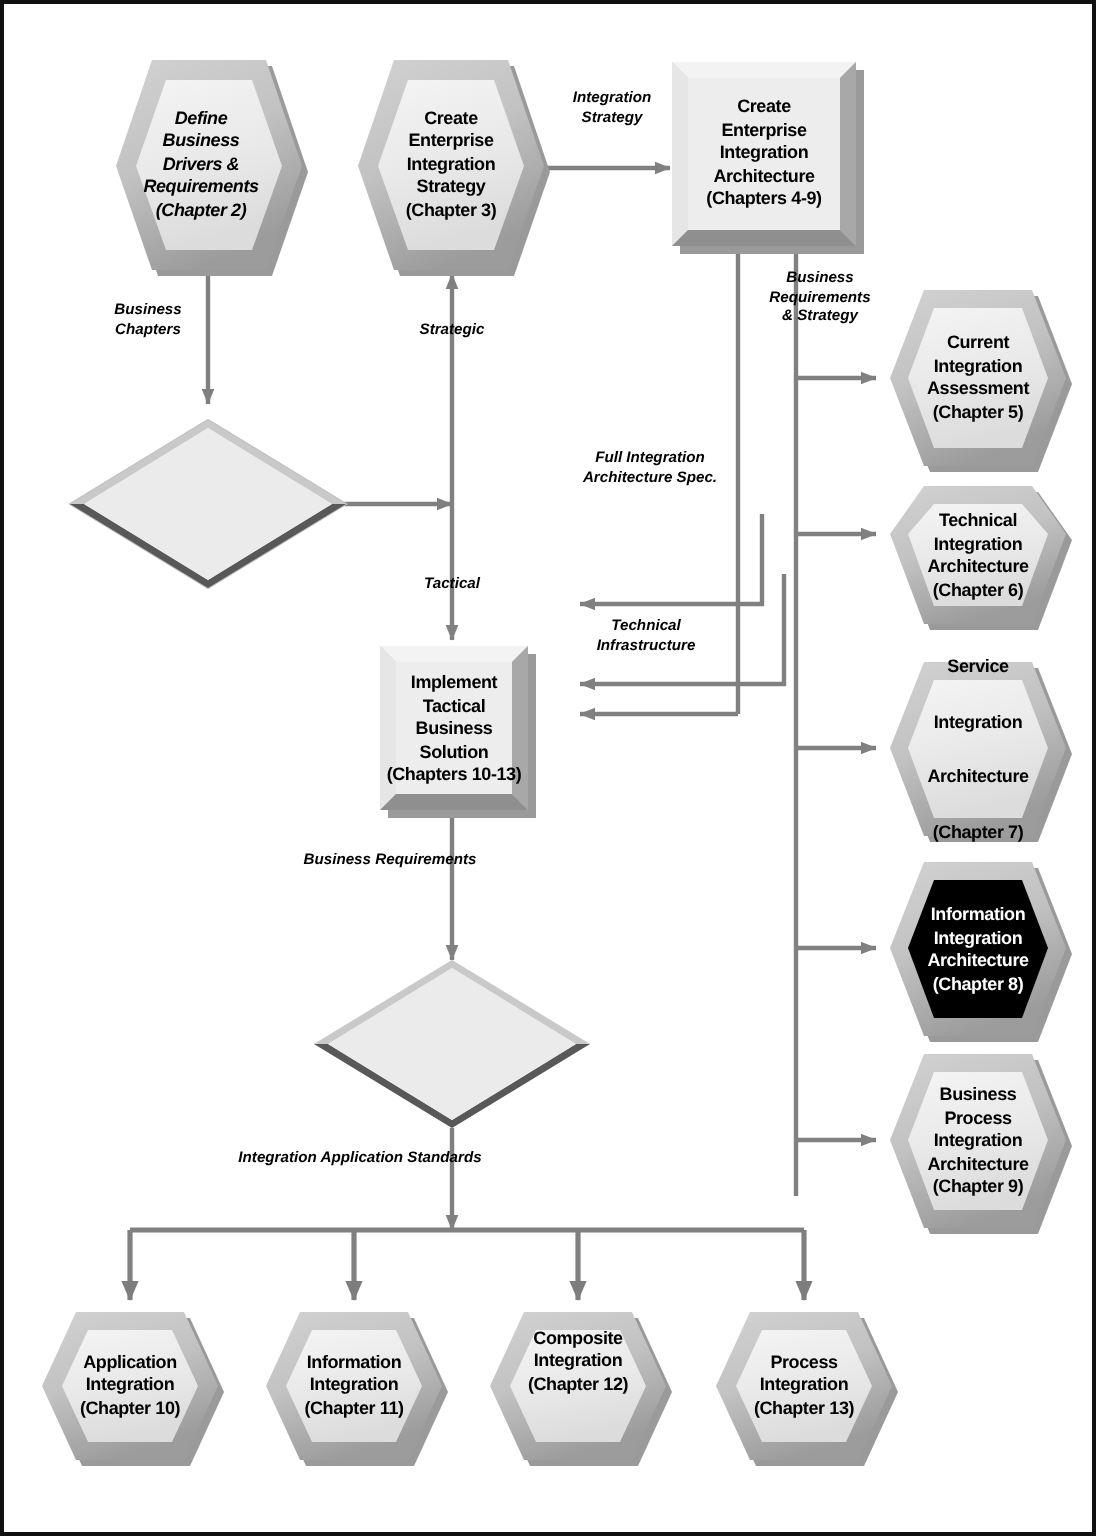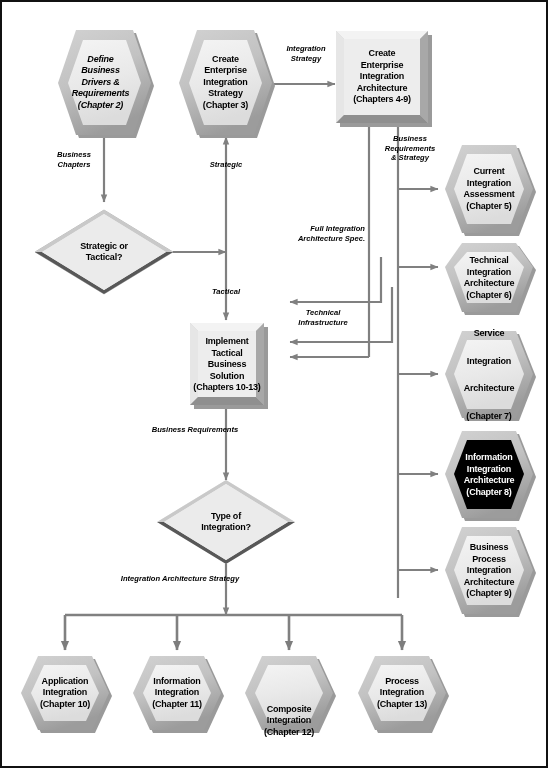--- a/index.html
+++ b/index.html
@@ -224,37 +224,29 @@
   </div>
 
   <div class="node-label" style="left:340px;top:35px;width:80px;height:80px;">
     <span>Create</span>
     <span>Enterprise</span>
     <span>Integration</span>
     <span>Architecture</span>
     <span>(Chapters 4-9)</span>
   </div>
 
-  <div class="node-label" style="left:42px;top:229px;width:120px;height:42px;">
-    <span>Strategic or</span>
-    <span>Tactical?</span>
-  </div>
 
   <div class="node-label" style="left:190px;top:329px;width:70px;height:68px;">
     <span>Implement</span>
     <span>Tactical</span>
     <span>Business</span>
     <span>Solution</span>
     <span>(Chapters 10-13)</span>
   </div>
 
-  <div class="node-label" style="left:164px;top:499px;width:120px;height:42px;">
-    <span>Type of</span>
-    <span>Integration?</span>
-  </div>
 
   <div class="node-label" style="left:444px;top:145px;width:86px;height:84px;">
     <span>Current</span>
     <span>Integration</span>
     <span>Assessment</span>
     <span>(Chapter 5)</span>
   </div>
 
   <div class="node-label" style="left:444px;top:243px;width:86px;height:66px;">
     <span>Technical</span>
@@ -290,21 +282,21 @@
     <span>Integration</span>
     <span>(Chapter 10)</span>
   </div>
 
   <div class="node-label" style="left:132px;top:656px;width:86px;height:70px;">
     <span>Information</span>
     <span>Integration</span>
     <span>(Chapter 11)</span>
   </div>
 
-  <div class="node-label" style="left:244px;top:684px;width:86px;height:70px;">
+  <div class="node-label" style="left:244px;top:644px;width:86px;height:70px;">
     <span>Composite</span>
     <span>Integration</span>
     <span>(Chapter 12)</span>
   </div>
 
   <div class="node-label" style="left:357px;top:656px;width:86px;height:70px;">
     <span>Process</span>
     <span>Integration</span>
     <span>(Chapter 13)</span>
   </div>
@@ -326,31 +318,31 @@
   <div class="edge-label" style="left:200px;top:285px;width:48px;">
     <span>Tactical</span>
   </div>
 
   <div class="edge-label" style="left:373px;top:132px;width:70px;">
     <span>Business</span>
     <span>Requirements</span>
     <span>&amp; Strategy</span>
   </div>
 
-  <div class="edge-label" style="left:283px;top:222px;width:80px;text-align:right;">
+  <div class="edge-label" style="left:283px;top:222px;width:80px;">
     <span>Full Integration</span>
     <span>Architecture Spec.</span>
   </div>
 
   <div class="edge-label" style="left:288px;top:306px;width:66px;">
     <span>Technical</span>
     <span>Infrastructure</span>
   </div>
 
   <div class="edge-label left" style="left:128px;top:423px;width:130px;">
     <span>Business Requirements</span>
   </div>
 
   <div class="edge-label left" style="left:83px;top:572px;width:190px;">
-    <span>Integration Architecture Strategy</span>
+    <span>Integration Application Standards</span>
   </div>
 
 </div>
 
 </body></html>

